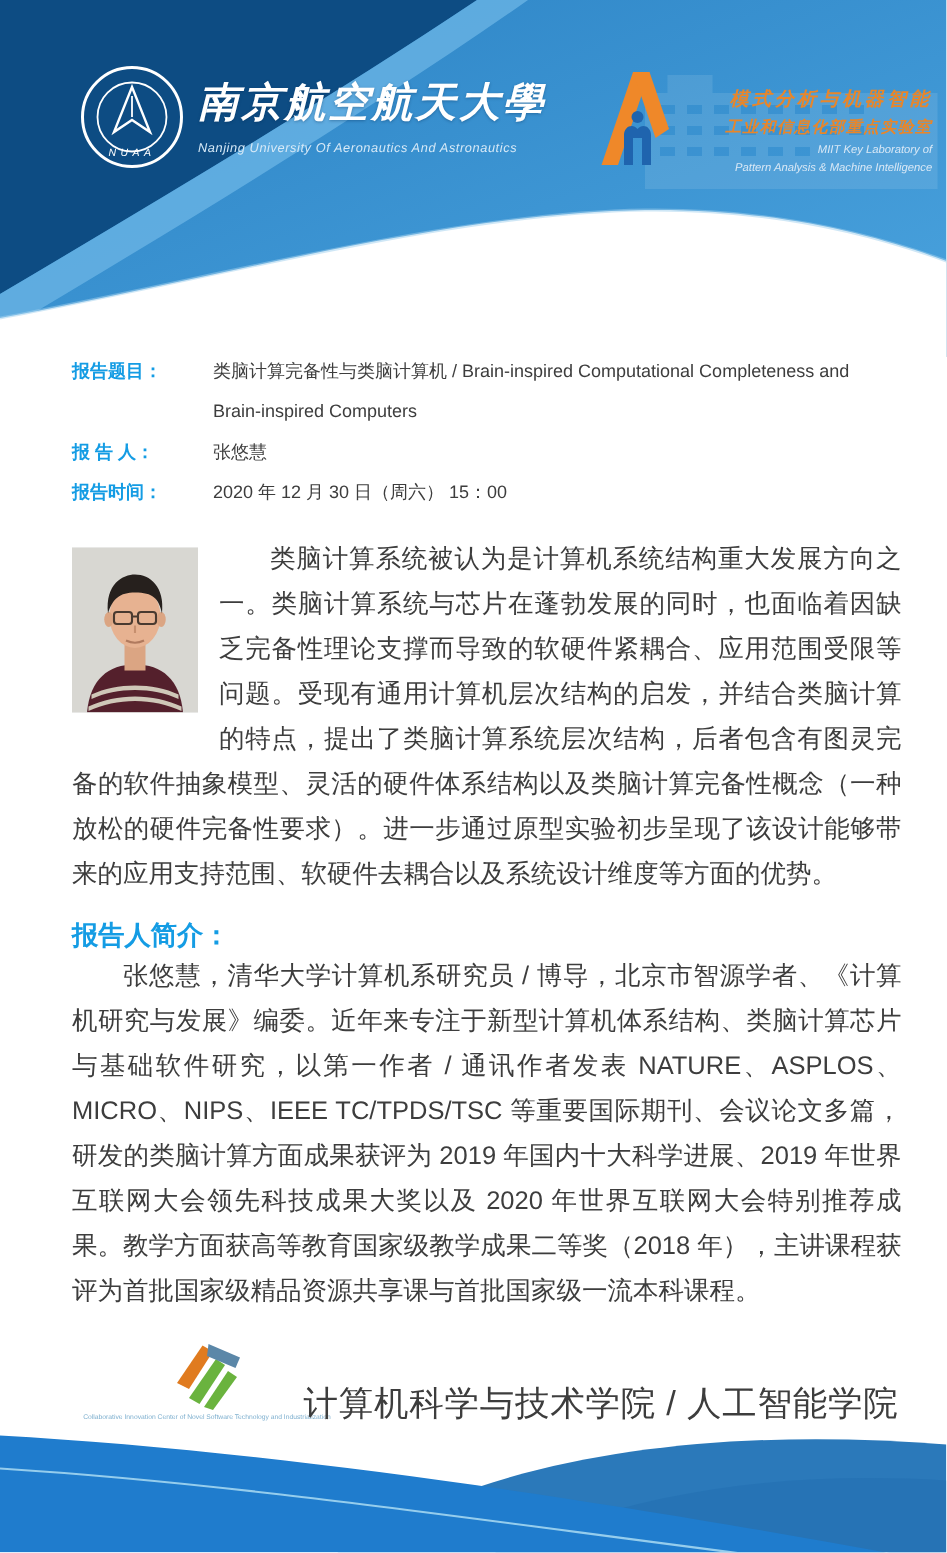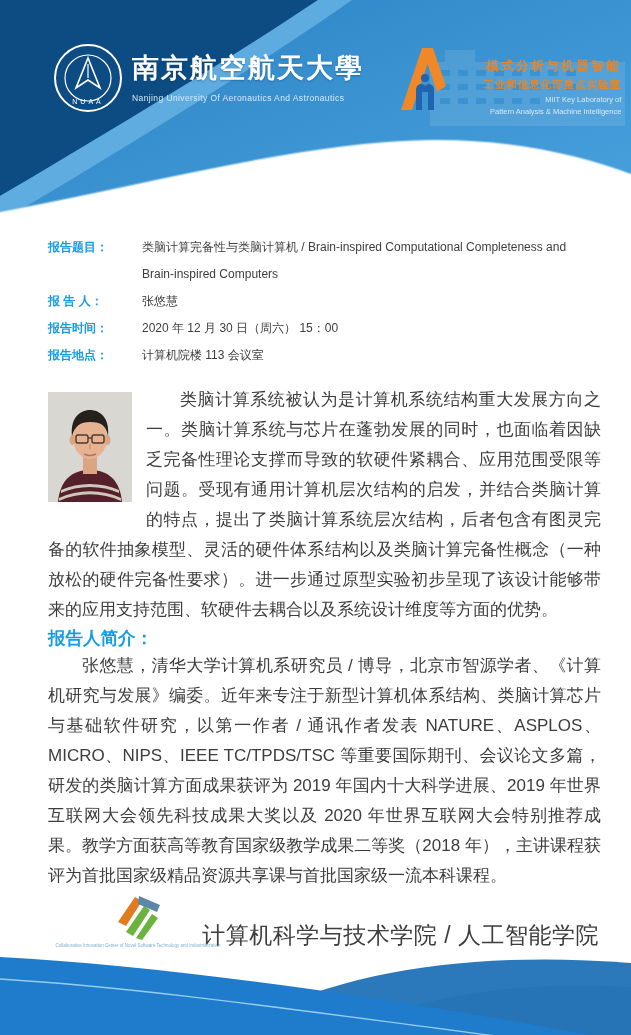--- a/index.html
+++ b/index.html
@@ -5,21 +5,21 @@
   * { margin:0; padding:0; box-sizing:border-box; }
   html,body { width:631px; height:1035px; }
   body {
     font-family:"Liberation Sans","DejaVu Sans",sans-serif;
     background:#ffffff; position:relative; overflow:hidden;
     color:#3d3d3d;
   }
   .poster { position:absolute; inset:0; width:631px; height:1035px; background:#fff; }
 
   
-  .header { position:absolute; top:0; left:0; width:589px; height:238px; }
+  .header { position:absolute; top:0; left:0; width:589px; height:238px;font-style:italic; }
   .header svg { display:block; }
   .seal { position:absolute; top:42px; left:52px; width:72px; height:72px; }
   .univ-name { position:absolute; top:50px; left:132px; width:240px; color:#fff; }
   .univ-name .cn {
     font-family:"DejaVu Serif","Liberation Serif",serif;
     font-size:27px; font-weight:bold; letter-spacing:2px; white-space:nowrap;
     text-shadow:0 1px 2px rgba(0,40,80,.35);
   }
   .univ-name .en {
     margin-top:7px; font-size:8.5px; letter-spacing:.4px; color:#d6e9f7; white-space:nowrap;
@@ -48,21 +48,21 @@
   .info-label { flex:0 0 94px; color:#149ce4; font-weight:700; white-space:pre; }
   .info-value { flex:1; color:#3d3d3d; }
   .info-block { margin-bottom:2px; }
 
   .abstract { margin-top:16px; font-size:17px; line-height:30px; text-align:justify; }
   .abstract p { text-indent:2em; }
   .photo {
     float:left; width:84px; height:110px; margin:7px 14px 4px 0;
     background:#d8d7d2; overflow:hidden; position:relative;
   }
-  .bio-label { margin-top:0; color:#149ce4; font-weight:700; font-size:17.5px; line-height:26px; }
+  .bio-label { margin-top:12px; color:#149ce4; font-weight:700; font-size:17.5px; line-height:26px; }
   .bio-text { font-size:17px; line-height:30px; text-align:justify; }
   .bio-text p { text-indent:2em; }
 
   
   .footer-logo { position:absolute; top:892px; left:38px; width:200px; text-align:center; }
   .footer-logo .cube { width:52px; height:48px; margin:0 auto; display:block; }
   .footer-logo .cn { margin-top:3px; font-size:10.5px; letter-spacing:1px; color:#84a06e; font-weight:bold; white-space:nowrap; }
   .footer-logo .en { margin-top:2px; font-size:5px; color:#7fb0cf; white-space:nowrap; transform:scale(.9); }
   .college { position:absolute; top:920px; right:32px; font-size:23px; color:#3d3d3d; letter-spacing:.5px; }
 
@@ -158,24 +158,20 @@
         <div class="info-value">类脑计算完备性与类脑计算机 / Brain-inspired Computational Completeness and Brain-inspired Computers</div>
       </div>
       <div class="info-row">
         <div class="info-label">报 告 人：</div>
         <div class="info-value">张悠慧</div>
       </div>
       <div class="info-row">
         <div class="info-label">报告时间：</div>
         <div class="info-value">2020 年 12 月 30 日（周六） 15：00</div>
       </div>
-      <div class="info-row">
-        <div class="info-label">报告地点：</div>
-        <div class="info-value">计算机院楼 113 会议室</div>
-      </div>
     </div>
 
     <div class="abstract">
 
       <div class="photo">
         <svg width="84" height="110" viewBox="0 0 84 110">
           <rect x="0" y="0" width="84" height="110" fill="#d8d7d2"></rect>
 
           <path d="M10,110 C12,88 24,78 42,78 C60,78 72,88 74,110 Z" fill="#54202c"></path>
           <path d="M13,98 C30,90 54,90 71,98 L71,101 C54,93 30,93 13,101 Z" fill="#cfc7b8"></path>

